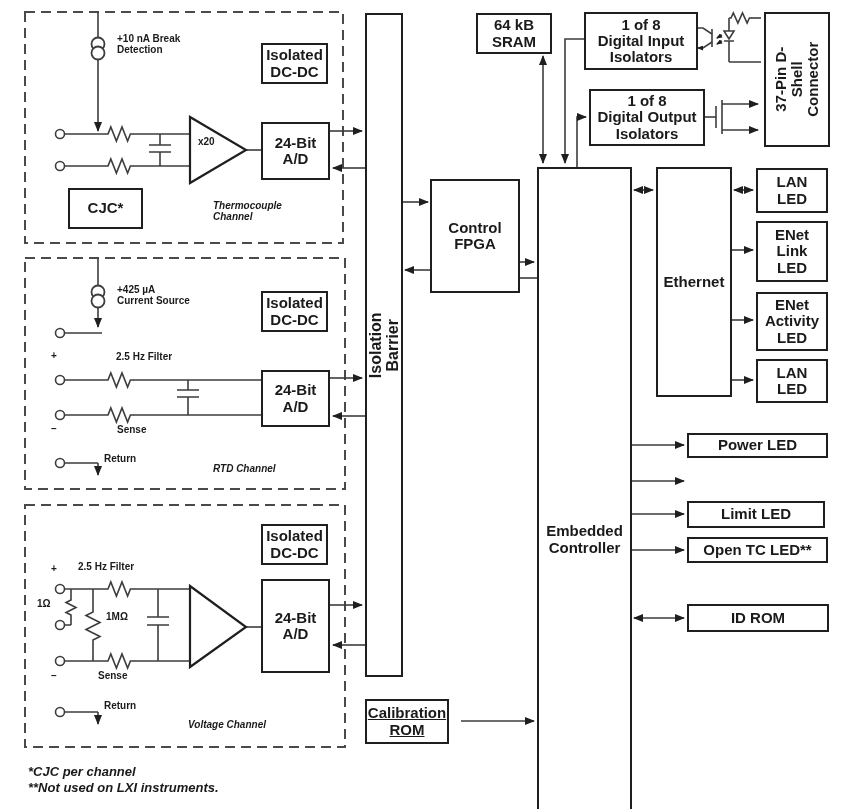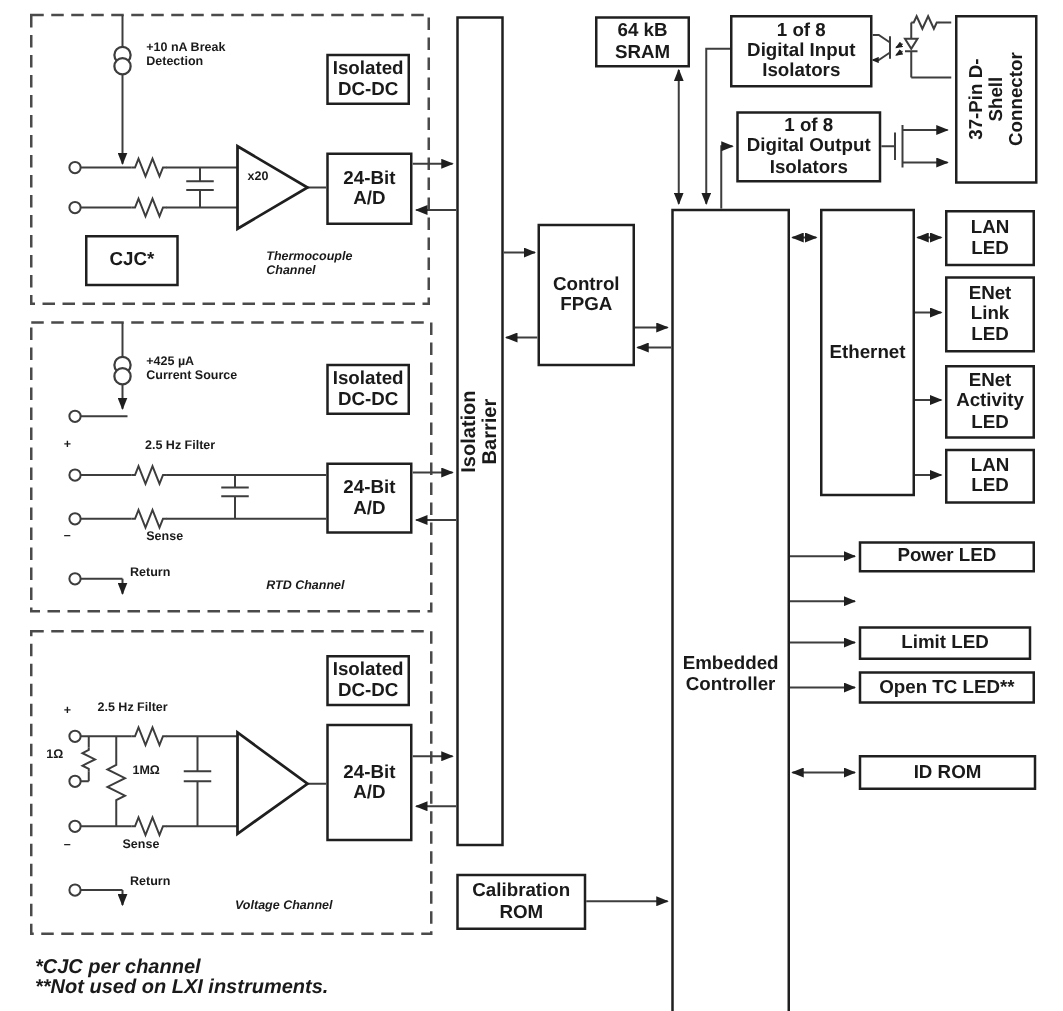--- a/index.html
+++ b/index.html
@@ -12,21 +12,21 @@
     position:absolute;box-sizing:border-box;border:2px solid #1f1f1f;background:#ffffff;
     display:flex;align-items:center;justify-content:center;text-align:center;
     font-weight:bold;font-size:15px;line-height:1.08;white-space:pre-line;z-index:2;
   }
   .lbl{
     position:absolute;font-weight:bold;font-size:10px;line-height:1.12;
     white-space:pre-line;z-index:2;
   }
   .italic{font-style:italic;}
   .rot{transform:rotate(-90deg);white-space:pre-line;text-align:center;}
-  .small{font-size:16px;}
+  .small{font-size:13px;}
 </style>
 </head>
 <body>
 
 <div id="stage">
 
   <svg id="wires" width="850" height="809" viewBox="0 0 850 809">
     <defs>
       <marker id="ah" viewBox="0 0 10 8" refX="9" refY="4" markerWidth="10" markerHeight="8" markerUnits="userSpaceOnUse" orient="auto-start-reverse">
         <path d="M0,0 L10,4 L0,8 Z" fill="#1f1f1f"></path>
@@ -197,38 +197,38 @@
   <div class="lbl" style="left:37px;top:598px;">1Ω</div>
   <div class="lbl" style="left:106px;top:611px;">1MΩ</div>
   <div class="lbl" style="left:51px;top:670px;">–</div>
   <div class="lbl" style="left:98px;top:670px;">Sense</div>
   <div class="lbl" style="left:104px;top:700px;">Return</div>
   <div class="lbl italic" style="left:188px;top:719px;">Voltage Channel</div>
 
   <div class="box" style="left:365px;top:13px;width:38px;height:664px;">
     <span class="rot" style="font-size:16px;">Isolation Barrier</span>
   </div>
-  <div class="box" style="left:430px;top:179px;width:78px;height:114px;">Control
+  <div class="box" style="left:430px;top:179px;width:90px;height:114px;">Control
 FPGA</div>
   <div class="box" style="left:476px;top:13px;width:76px;height:41px;">64 kB
 SRAM</div>
   <div class="box" style="left:584px;top:12px;width:114px;height:58px;">1 of 8
 Digital Input
 Isolators</div>
   <div class="box" style="left:589px;top:89px;width:116px;height:57px;">1 of 8
 Digital Output
 Isolators</div>
   <div class="box" style="left:764px;top:12px;width:66px;height:135px;">
     <span class="rot">37-Pin D-Shell
 Connector</span>
   </div>
   <div class="box" style="left:537px;top:167px;width:95px;height:745px;">Embedded
 Controller</div>
   <div class="box" style="left:656px;top:167px;width:76px;height:230px;">Ethernet</div>
-  <div class="box" style="left:365px;top:699px;width:104px;height:45px;">Calibration
+  <div class="box" style="left:365px;top:699px;width:84px;height:45px;text-decoration:underline;">Calibration
 ROM</div>
 
   <div class="box" style="left:756px;top:168px;width:72px;height:45px;">LAN
 LED</div>
   <div class="box" style="left:756px;top:221px;width:72px;height:61px;">ENet
 Link
 LED</div>
   <div class="box" style="left:756px;top:292px;width:72px;height:59px;">ENet
 Activity
 LED</div>

